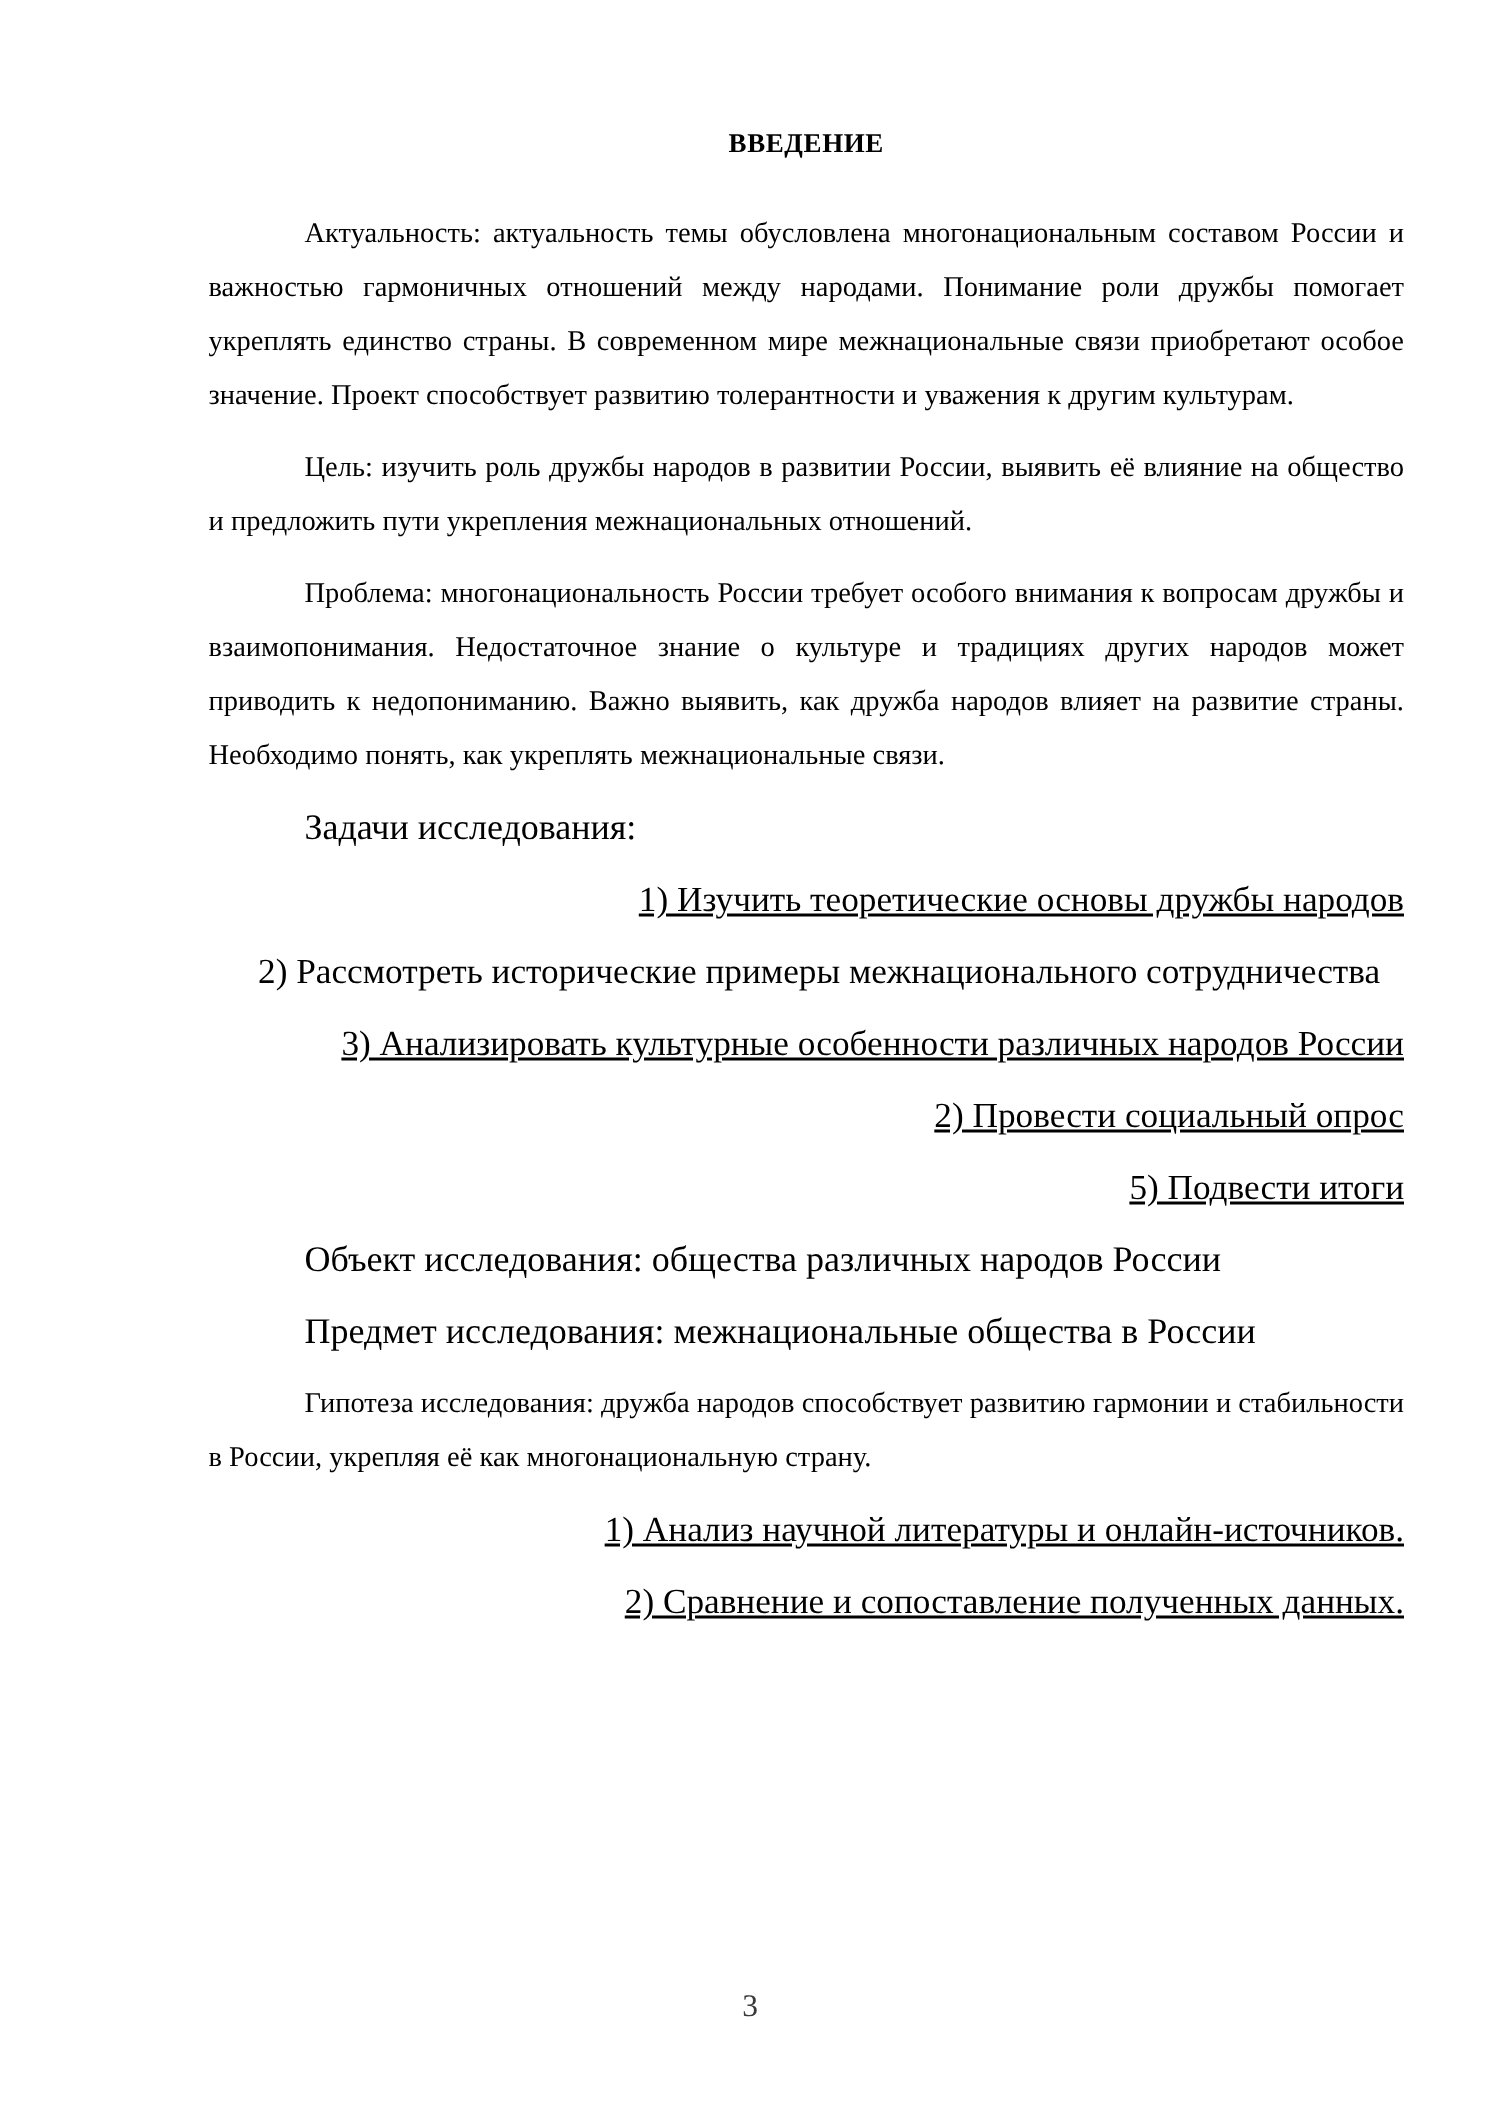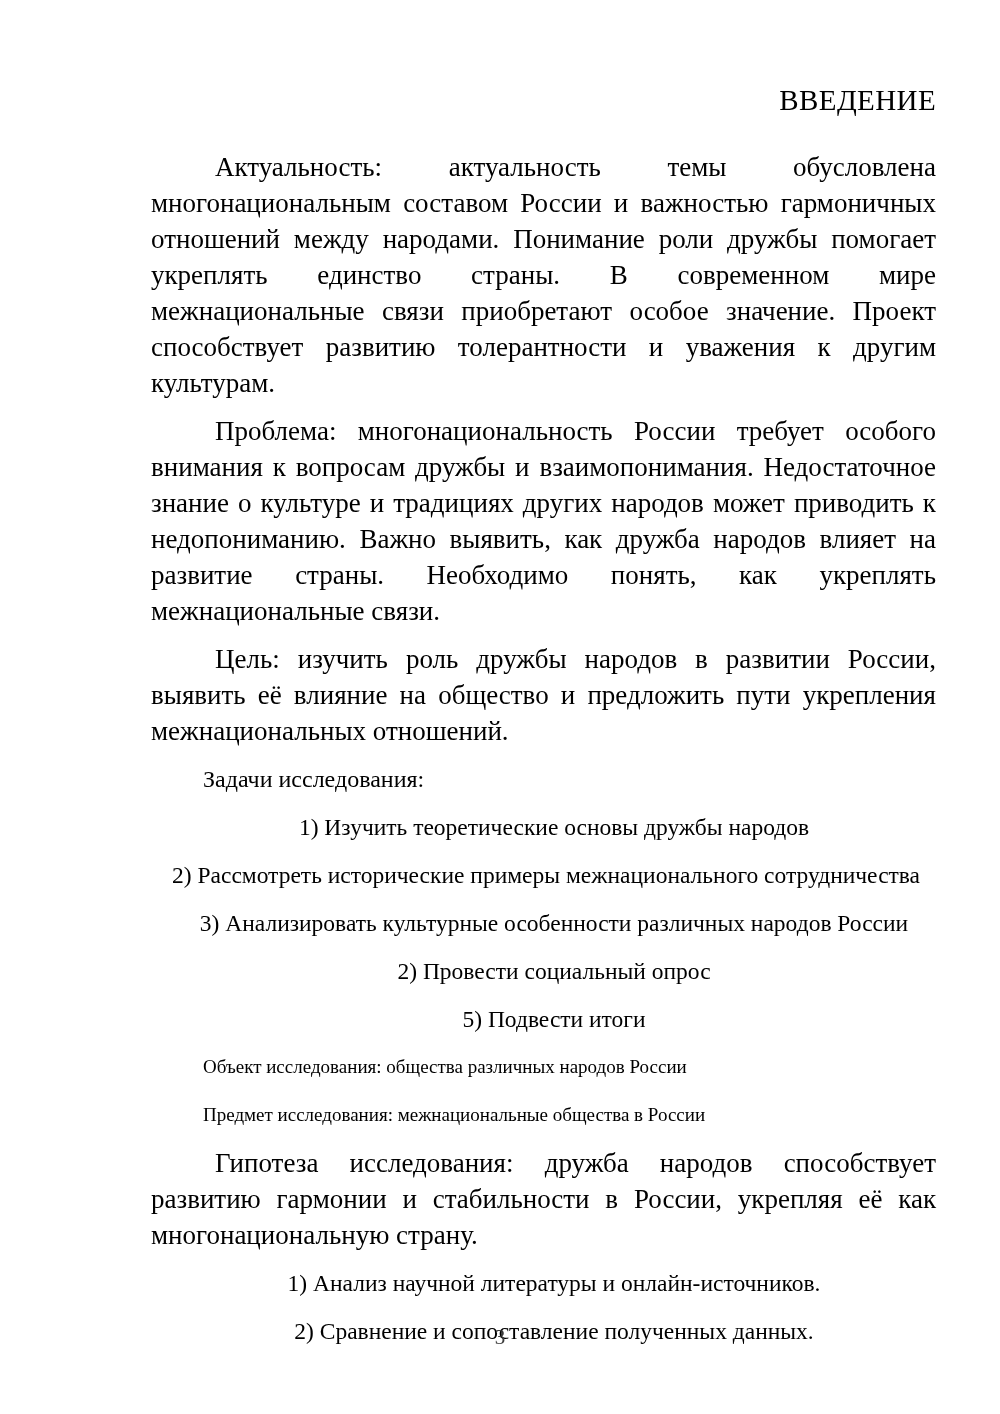--- a/index.html
+++ b/index.html
@@ -19,56 +19,57 @@
     box-sizing: border-box;
     overflow: hidden;
   }
   .content {
     position: absolute;
     left: 139px;
     top: 86px;
     width: 797px;
   }
   .doc-title {
-    font-size: 29px;
-    font-weight: normal;
-    text-align: right;
+    font-size: 18px;
+    font-weight: bold;
+    text-align: center;
     letter-spacing: 0.4px;
     margin: 0 0 34px 0;
     line-height: 1.0;
   }
   p.para {
-    font-size: 27px;
+    font-size: 19px;
     line-height: 36px;
     text-align: justify;
     text-justify: inter-word;
-    margin: 0 0 12px 12px;
+    margin: 0 0 12px 0;
     text-indent: 64px;
     -webkit-hyphens: none;
     hyphens: none;
   }
   p.heading-line {
     font-size: 24px;
     line-height: 36px;
     text-align: left;
     margin: 0 0 12px 0;
     text-indent: 64px;
   }
   p.list-item {
     font-size: 23.5px;
     line-height: 36px;
     text-align: justify;
     margin: 0 0 12px 0;
     text-indent: 33px;
   }
   p.list-item.flat {
-    text-align: center;
+    text-align: right;
+    text-decoration: underline;
   }
   p.sub-item {
-    font-size: 19px;
+    font-size: 24px;
     line-height: 36px;
     text-align: left;
     margin: 0 0 12px 0;
     text-indent: 64px;
   }
   .page-number {
     position: absolute;
     left: 0;
     right: 0;
     top: 1327px;
@@ -82,22 +83,22 @@
 <body>
 
 <div class="page">
 
   <div class="content">
 
     <h1 class="doc-title" id="title-slot">ВВЕДЕНИЕ</h1>
 
     <div id="blocks-slot">
         <p class="para">Актуальность: актуальность темы обусловлена многонациональным составом России и важностью гармоничных отношений между народами. Понимание роли дружбы помогает укреплять единство страны. В современном мире межнациональные связи приобретают особое значение. Проект способствует развитию толерантности и уважения к другим культурам.</p>
+        <p class="para">Цель: изучить роль дружбы народов в развитии России, выявить её влияние на общество и предложить пути укрепления межнациональных отношений.</p>
         <p class="para">Проблема: многонациональность России требует особого внимания к вопросам дружбы и взаимопонимания. Недостаточное знание о культуре и традициях других народов может приводить к недопониманию. Важно выявить, как дружба народов влияет на развитие страны. Необходимо понять, как укреплять межнациональные связи.</p>
-        <p class="para">Цель: изучить роль дружбы народов в развитии России, выявить её влияние на общество и предложить пути укрепления межнациональных отношений.</p>
         <p class="heading-line">Задачи исследования:</p>
         <p class="list-item flat">1) Изучить теоретические основы дружбы народов</p>
         <p class="list-item justify-all">2) Рассмотреть исторические примеры межнационального сотрудничества</p>
         <p class="list-item flat">3) Анализировать культурные особенности различных народов России</p>
         <p class="list-item flat">2) Провести социальный опрос</p>
         <p class="list-item flat">5) Подвести итоги</p>
         <p class="sub-item">Объект исследования: общества различных народов России</p>
         <p class="sub-item">Предмет исследования: межнациональные общества в России</p>
         <p class="para">Гипотеза исследования: дружба народов способствует развитию гармонии и стабильности в России, укрепляя её как многонациональную страну.</p>
         <p class="list-item flat">1) Анализ научной литературы и онлайн-источников.</p>

